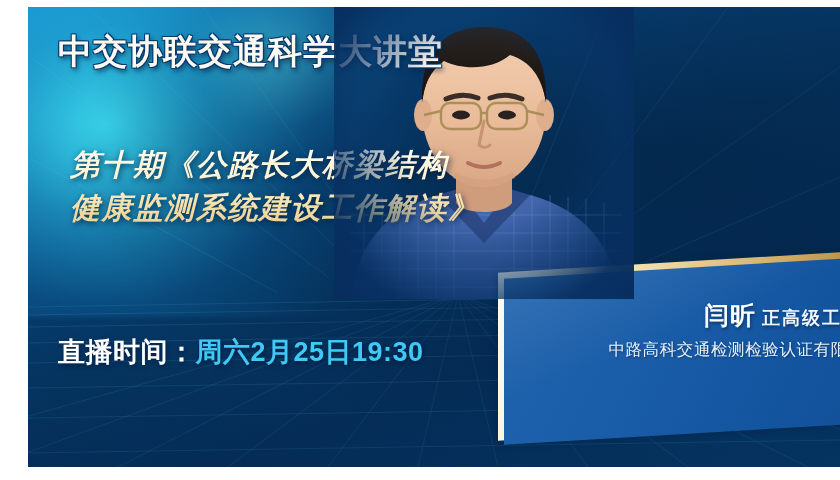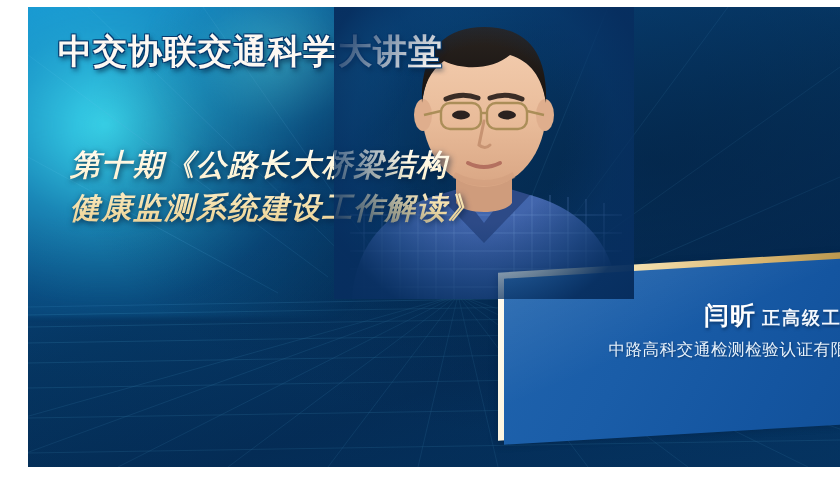--- a/index.html
+++ b/index.html
@@ -363,20 +363,23 @@
       </g>
     </svg>
     <div class="shadowfade"></div>
   </div>
 
   <div id="headline">中交协联交通科学大讲堂</div>
 
   <div id="subtitle">第十期《公路长大桥梁结构
 健康监测系统建设工作解读》</div>
 
+  <div id="livetime">
+    <span class="lbl">直播时间：</span><span class="val">周六2月25日19:30</span>
+  </div>
 
   <div class="speaker-wrap">
     <div class="panel-gold"></div>
     <div class="panel-blue"></div>
     <div class="speaker-text">
       <div id="speaker-name-row">
         <span class="nm">闫昕</span><span class="ttl">正高级工程师</span>
       </div>
       <div id="speaker-org">中路高科交通检测检验认证有限公司</div>
     </div>

